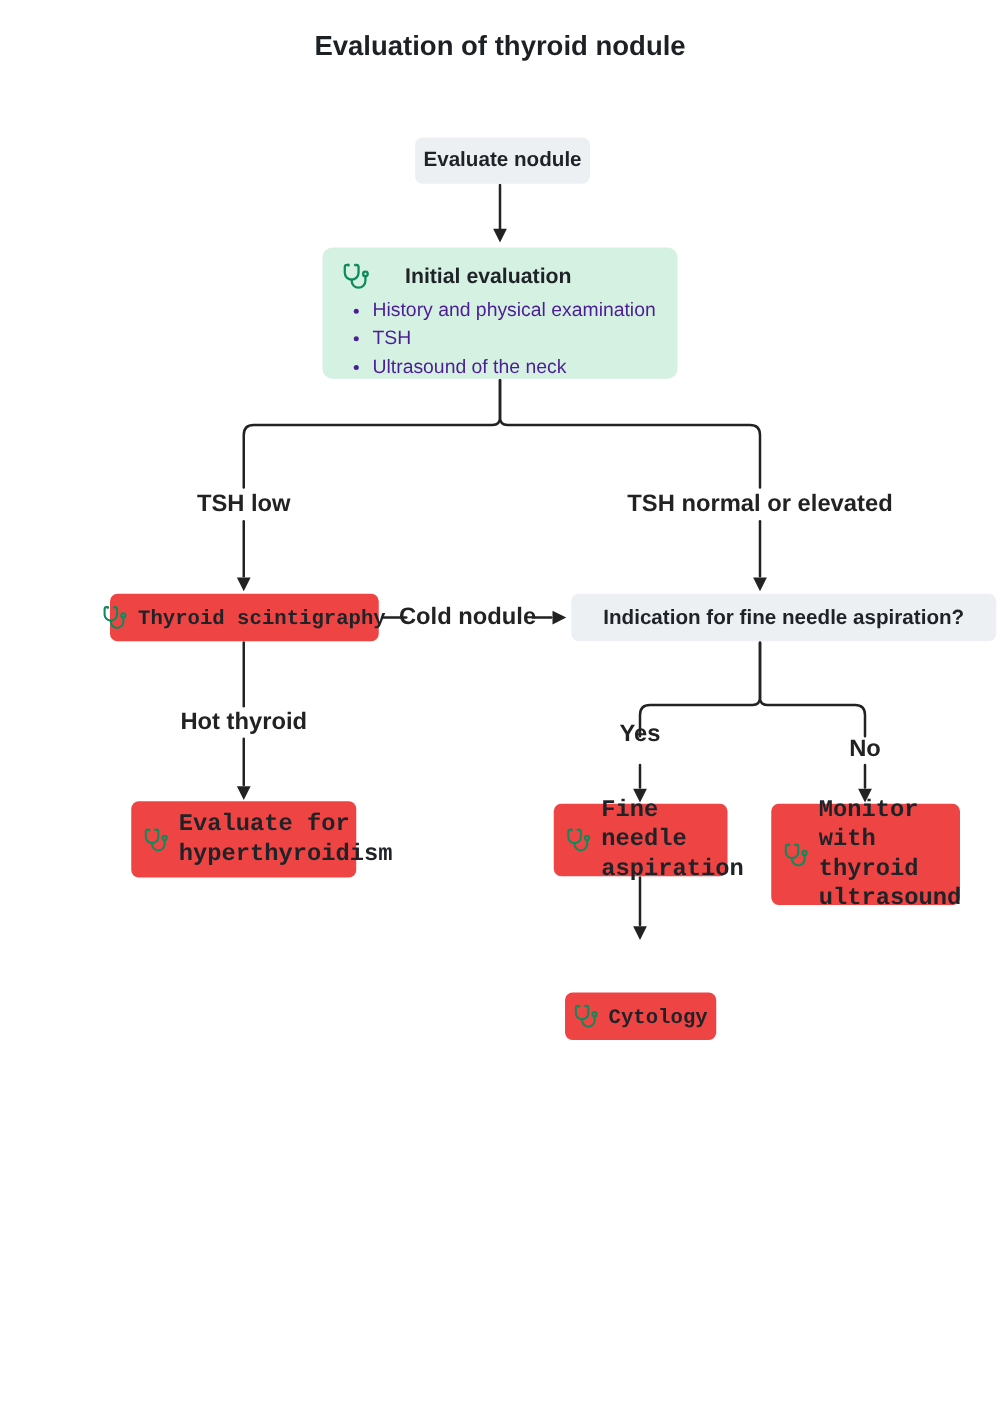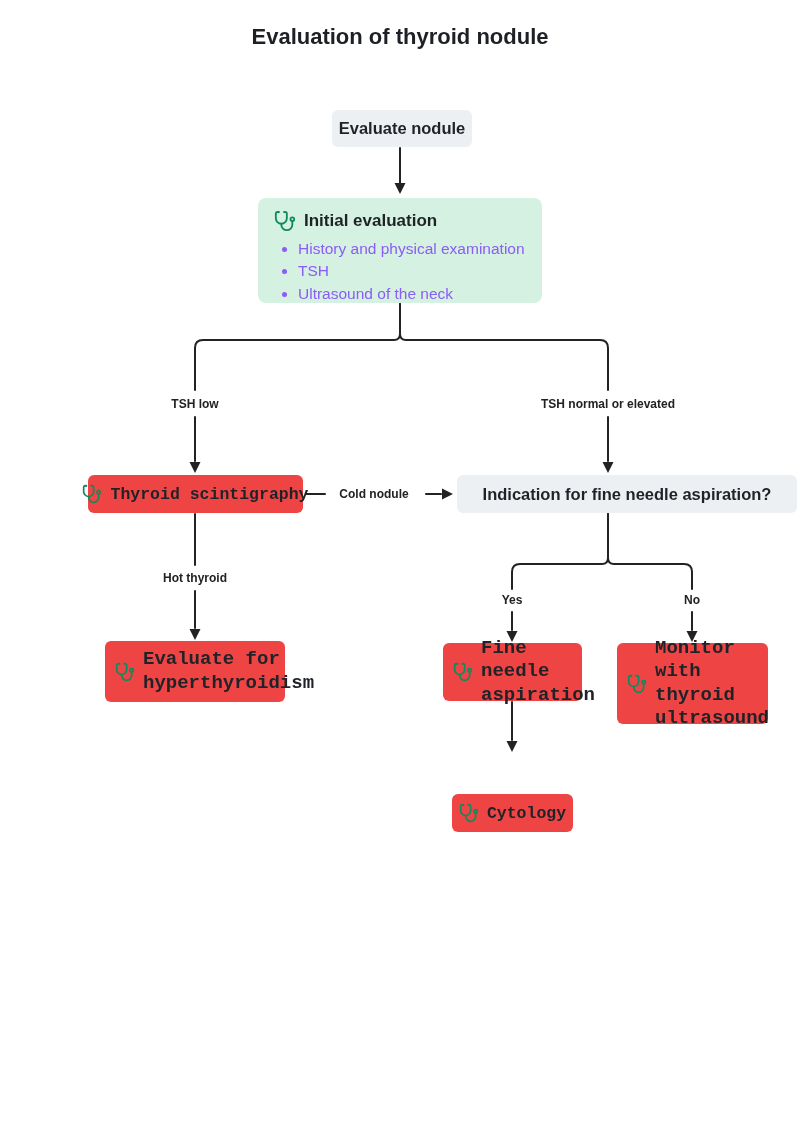--- a/index.html
+++ b/index.html
@@ -24,29 +24,29 @@
   .single{font-size:16.5px;white-space:nowrap;}
   .multi{font-size:19px;line-height:1.22;text-align:left;padding:8px 10px;gap:8px;}
   .steth{width:20px;height:20px;flex:0 0 auto;color:#0f8a5c;}
   .steth-lg{width:22px;height:22px;flex:0 0 auto;color:#0f8a5c;}
   .steth svg,.steth-lg svg{width:100%;height:100%;display:block;}
   .iconrow{display:flex;align-items:center;gap:8px;}
   .eval-box{
     position:absolute;box-sizing:border-box;border-radius:8px;background:#d5f1e2;
     padding:12px 16px 10px 16px;
   }
-  .eval-title{font-size:17px;font-weight:700;}
+  .eval-title{font-size:17px;font-weight:700;margin-left:20px;}
   .eval-box ul{
     margin:7px 0 0 0;padding:0 0 0 24px;font-size:15.5px;font-weight:400;
-    line-height:1.32;color:#8b5cf6;
+    line-height:1.32;color:#4c1d95;
   }
   .eval-box li{margin:0 0 2px 0;}
   .edge-label{
     position:absolute;transform:translate(-50%,-50%);white-space:nowrap;
-    font-size:12px;font-weight:700;color:#222222;
+    font-size:19px;font-weight:700;color:#222222;
   }
   .hidden-defs{position:absolute;width:0;height:0;overflow:hidden;}
 </style>
 </head>
 <body>
 
 <svg class="hidden-defs" aria-hidden="true">
   <defs>
     <symbol id="steth-sym" viewBox="0 0 24 24" fill="none" stroke="currentColor" stroke-width="2" stroke-linecap="round" stroke-linejoin="round">
       <path d="M4.8 2.3A.3.3 0 1 0 5 2H4a2 2 0 0 0-2 2v5a6 6 0 0 0 6 6 6 6 0 0 0 6-6V4a2 2 0 0 0-2-2h-1a.2.2 0 1 0 .3.3"></path>
@@ -157,16 +157,16 @@
           <use href="#steth-sym"></use>
         </svg>
       </span>
     <span>Cytology</span>
   </div>
 
   <div class="edge-label" style="left:195px;top:404px;">TSH low</div>
   <div class="edge-label" style="left:608px;top:404px;">TSH normal or elevated</div>
   <div class="edge-label" style="left:374px;top:494px;">Cold nodule</div>
   <div class="edge-label" style="left:195px;top:578px;">Hot thyroid</div>
-  <div class="edge-label" style="left:512px;top:600px;text-align:center;">Yes</div>
+  <div class="edge-label" style="left:512px;top:588px;text-align:center;">Yes</div>
   <div class="edge-label" style="left:692px;top:600px;">No</div>
 
 </div>
 
 </body></html>

